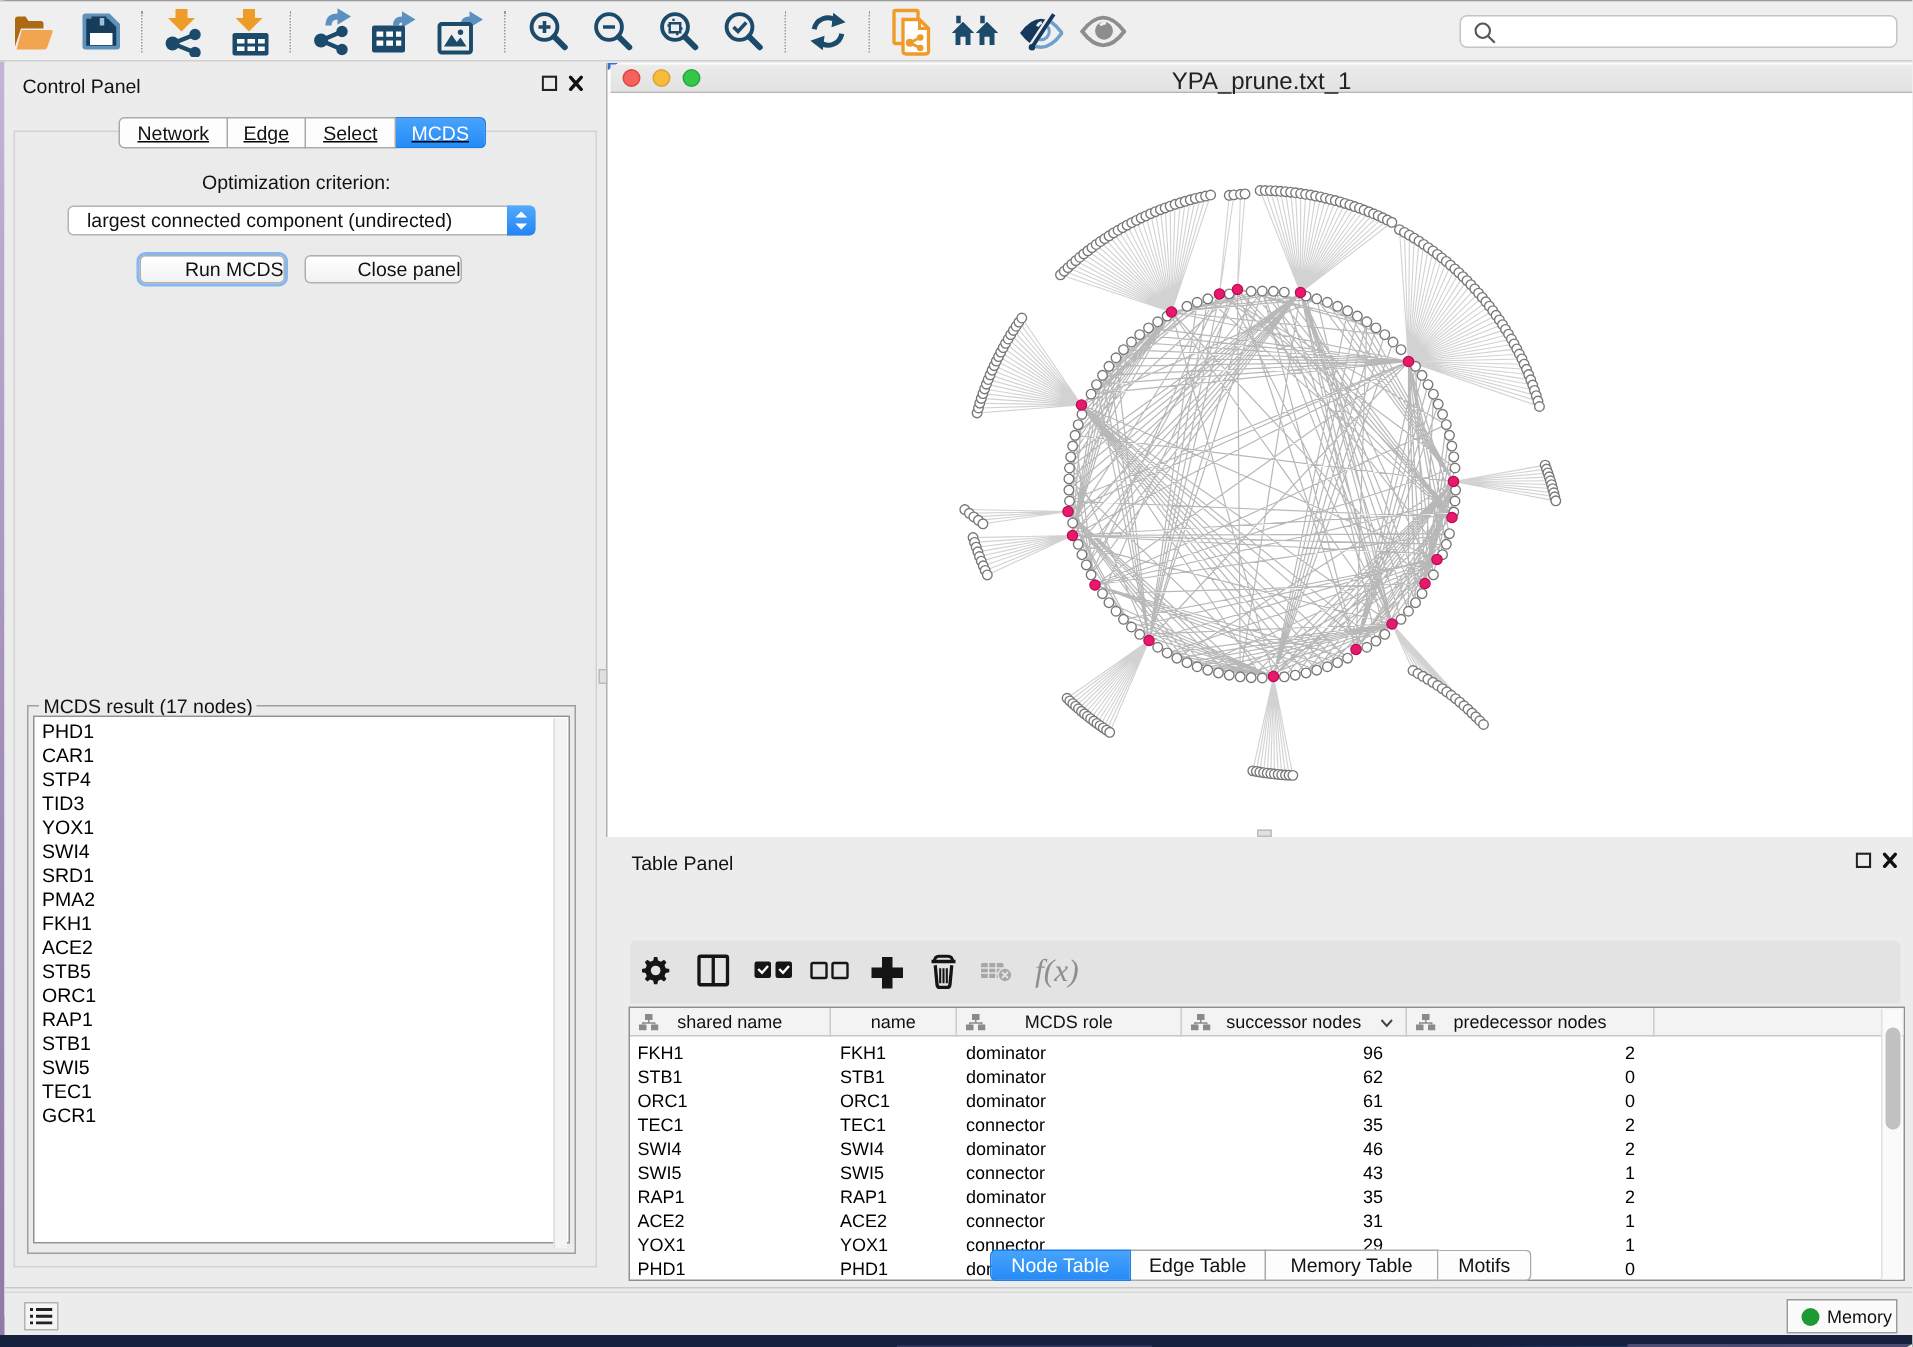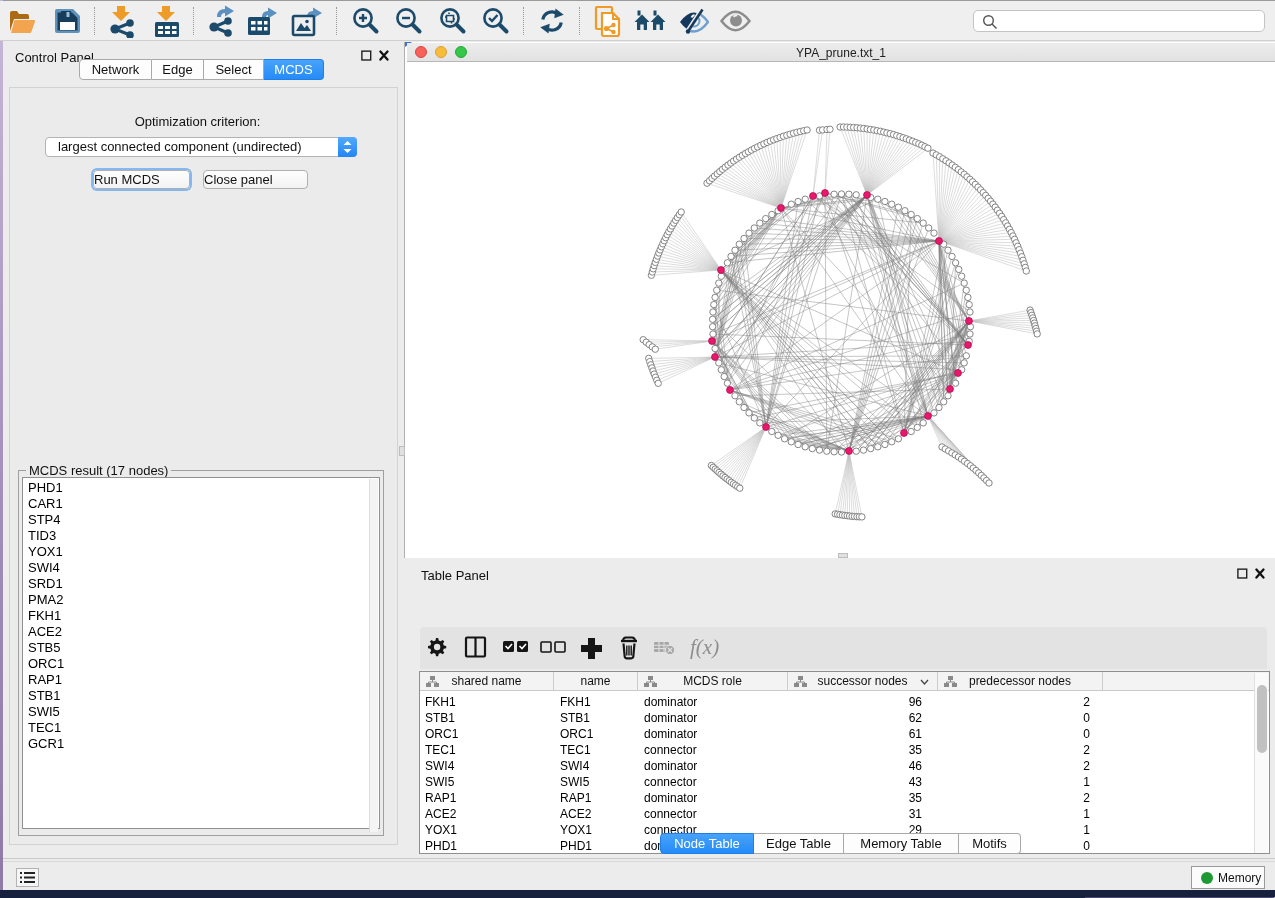--- a/index.html
+++ b/index.html
@@ -14,41 +14,41 @@
 #topline { left:0; top:0; width:1275px; height:1px; background:#9a9a9a; }
 
 #toolbar { left:0px; top:1px; width:1275px; height:40px; background:#efefef; border-bottom:1px solid #cfcfcf; }
 .sep { position:absolute; top:6px; height:28px; width:0; border-left:1px dotted #9a9a9a; }
 .ticon { position:absolute; top:4px; }
 #searchbox { position:absolute; left:973px; top:9px; width:292px; height:22px; background:#fff; border:1px solid #c4c4c4; border-radius:5px; }
 
 #cpanel { left:3px; top:42px; width:399px; height:816px; background:#ececec; }
 #cp-title { position:absolute; left:12px; top:8px; font-size:13px; color:#111; }
 .winbtns { position:absolute; top:8px; width:30px; height:12px; }
-#cp-tabs { position:absolute; left:76px; top:17px; height:35px; display:flex; font-size:13px; }
+#cp-tabs { position:absolute; left:76px; top:36px; height:35px; display:flex; font-size:13px;text-decoration:underline; }
 .tab { border:1px solid #a9a9a9; border-left:none; background:#fdfdfd; color:#111; padding-top:2px; height:21px; text-align:center; }
 .tab.first { border-left:1px solid #a9a9a9; border-radius:4px 0 0 4px; }
 .tab.last { border-radius:0 4px 4px 0; }
 .tab.sel { background:linear-gradient(180deg,#47a3fb,#258bf7); color:#fff; border-color:#1f7fe8; }
 #cp-inner { position:absolute; left:6px; top:45px; width:389px; height:758px; background:#ebebeb; border:1px solid #d2d2d2; }
 #optlabel { position:absolute; left:0; top:72px; width:389px; text-align:center; font-size:13px; color:#111; }
 #dropdown { position:absolute; left:42px; top:95px; width:312px; height:20px; background:#fff; border:1px solid #b3b3b3; border-radius:4px; font-size:13px; color:#111; line-height:18px; padding-left:12px; }
 #dd-spin { position:absolute; right:-1px; top:-1px; width:19px; height:20px; background:linear-gradient(180deg,#53a9fc,#2285f5); border-radius:0 4px 4px 0; }
-.btn { position:absolute; height:19px; background:linear-gradient(180deg,#ffffff,#f2f2f2); border:1px solid #b0b0b0; border-radius:4px; font-size:13px; color:#111; text-align:left; line-height:17px; }
+.btn { position:absolute; height:19px; background:linear-gradient(180deg,#ffffff,#f2f2f2); border:1px solid #b0b0b0; border-radius:4px; font-size:13px; color:#111; text-align:right; line-height:17px; }
 #btn-run { left:90px; top:128px; width:97px; box-shadow:0 0 0 2px #85b7f0; }
 #btn-close { left:200px; top:128px; width:105px; }
 #fieldset { position:absolute; left:15px; top:428px; width:366px; height:366px; border:1px solid #9f9f9f; }
 #fs-legend { position:absolute; left:7px; top:-8px; background:#ebebeb; font-size:13px; color:#111; padding:0 3px; }
 #listbox { position:absolute; left:3px; top:6px; width:358px; height:352px; padding-top:6px; background:#fff; border:1px solid #919191; font-size:13px; color:#000; padding:2px 0 0 5px; line-height:16px; }
 #lb-scroll { position:absolute; right:1px; top:1px; width:9px; height:353px; background:#f4f4f4; border-left:1px solid #dcdcdc; }
 
 #netpanel { left:404px; top:42px; width:871px; height:516px; background:#fff; border-left:1px solid #b0b0b0; }
 #net-title { position:absolute; left:2px; top:1px; width:868px; height:19px; background:linear-gradient(180deg,#ececec,#e2e2e2); border-bottom:1px solid #b8b8b8; }
 #net-title .tl { position:absolute; top:3px; width:12px; height:12px; border-radius:50%; }
-#net-name { position:absolute; top:3px; width:100%; text-align:center; font-size:12px; color:#222; }
+#net-name { position:absolute; top:3px; width:100%; text-align:center; font-size:16px; color:#222; }
 #vsplit-handle { left:399px; top:446px; width:6px; height:10px; background:#e0e0e0; border:1px solid #bdbdbd; }
 #hsplit-handle { left:838px; top:553px; width:10px; height:5px; background:#e0e0e0; border:1px solid #bdbdbd; }
 
 #tpanel { left:404px; top:558px; width:871px; height:296px; background:#ececec; }
 #tp-title { position:absolute; left:17px; top:10px; font-size:13px; color:#111; }
 #tp-toolbar { position:absolute; left:16px; top:36px; width:847px; height:42px; background:#e3e3e3; border-radius:4px 4px 0 0;margin-top:33px; }
 #ttable { position:absolute; left:15px; top:83px; width:851px; height:183px; background:#fff; border:1px solid #8f8f8f; font-size:12px;margin-top:30px; }
 #thead { position:absolute; left:0; top:0; width:849px; height:19px; background:#f3f3f3; border-bottom:1px solid #c9c9c9; }
 .hcol { position:absolute; top:0; height:19px; border-right:1px solid #cccccc; }
 .hlabel { position:absolute; top:2px; width:100%; text-align:center; font-size:12px; color:#111; }

